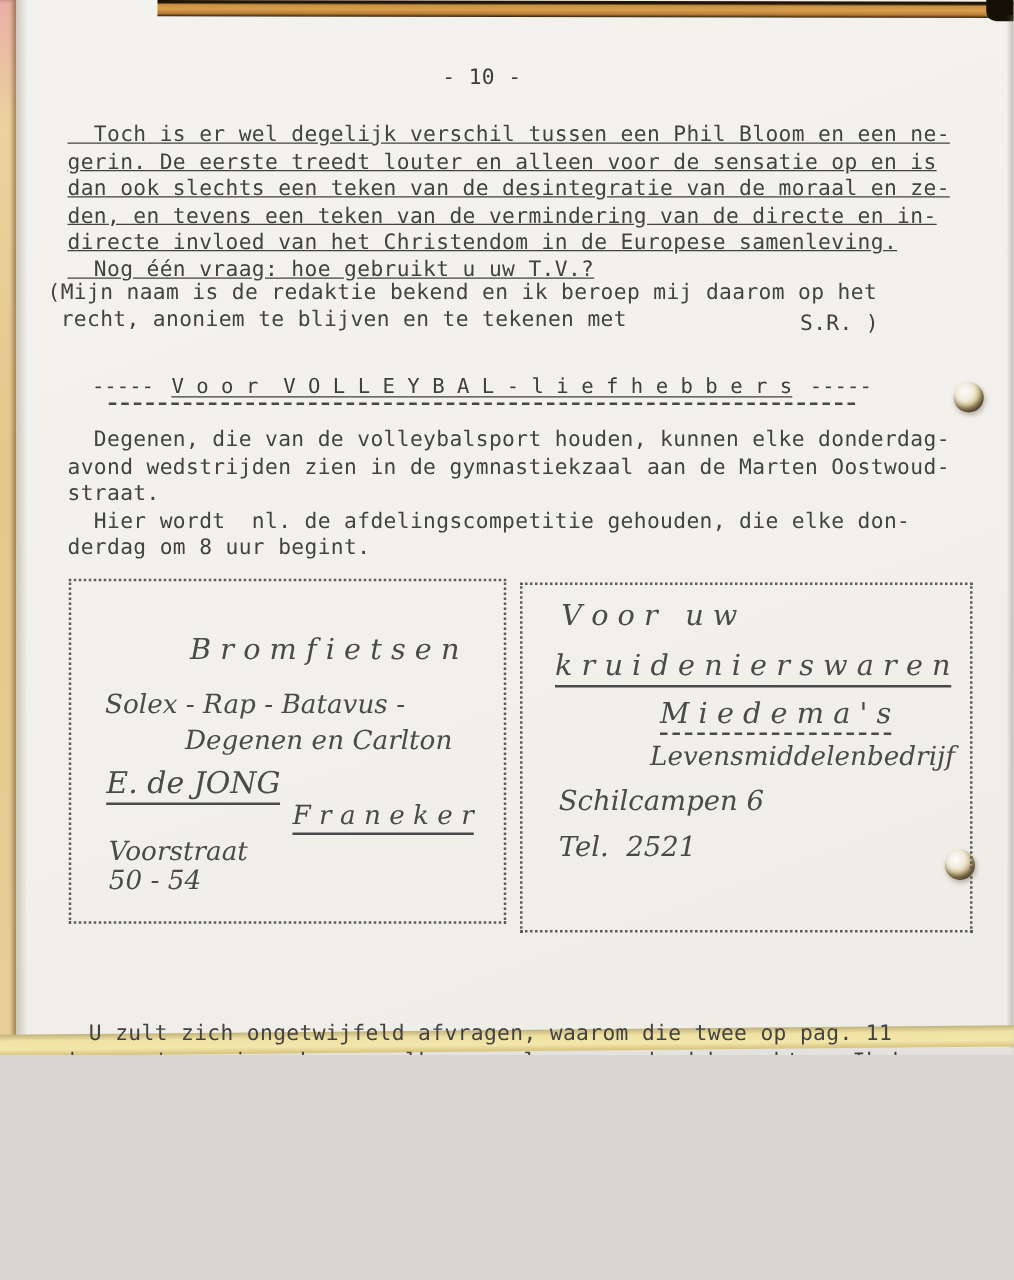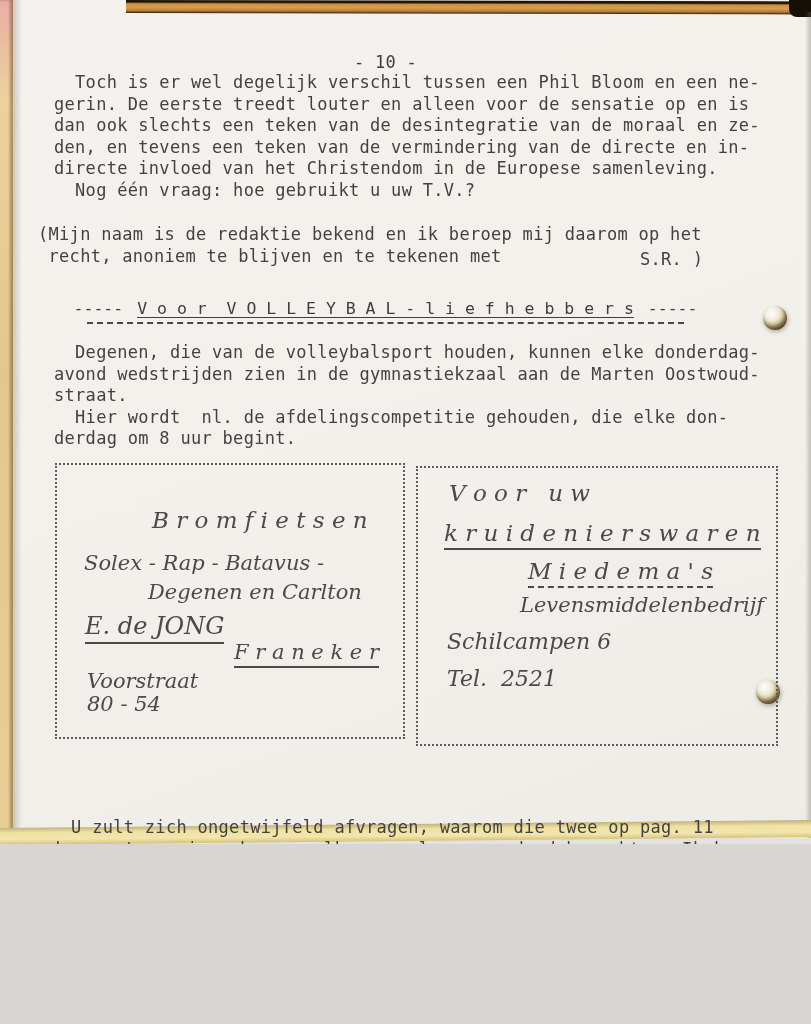--- a/index.html
+++ b/index.html
@@ -75,21 +75,21 @@
   <div class="left-strip"></div>
   <div class="left-shadow"></div>
   <div class="right-edge"></div>
   <div class="bottom-under"></div>
   <div class="bottom-strip"></div>
   <div class="brad b1"></div>
   <div class="brad b2"></div>
 
   <div class="pagenum">- 10 -</div>
 
-  <div class="tw" style="left:54px; top:72px;">  Toch is er wel degelijk verschil tussen een Phil Bloom en een ne-
+  <div class="tw" style="left:54px; top:98px;text-decoration:underline;">  Toch is er wel degelijk verschil tussen een Phil Bloom en een ne-
 gerin. De eerste treedt louter en alleen voor de sensatie op en is
 dan ook slechts een teken van de desintegratie van de moraal en ze-
 den, en tevens een teken van de vermindering van de directe en in-
 directe invloed van het Christendom in de Europese samenleving.
   Nog één vraag: hoe gebruikt u uw T.V.?</div>
   <div class="tw" style="left:38px; top:224px;">(Mijn naam is de redaktie bekend en ik beroep mij daarom op het
  recht, anoniem te blijven en te tekenen met</div>
   <div class="tw" style="left:640px; top:249px;">S.R. )</div>
 
   <div class="vh"><span>----- </span><span class="vh-title"><span class="vh-text">V o o r  V O L L E Y B A L - l i e f h e b b e r s</span></span><span> -----</span></div>
@@ -101,21 +101,21 @@
 
   <div class="adbox left"></div>
   <div class="adbox right"></div>
 
   <div class="hw" style="left:152px; top:507px; font-size:23px;">B r o m f i e t s e n</div>
   <div class="hw" style="left:84px;  top:551px; font-size:21px;">Solex - Rap - Batavus -</div>
   <div class="hw" style="left:148px; top:580px; font-size:21px;">Degenen en Carlton</div>
   <div class="hw u-solid" style="left:85px;  top:612px; font-size:24px;">E. de JONG</div>
   <div class="hw u-solid" style="left:234px; top:640px; font-size:21px;">F r a n e k e r</div>
   <div class="hw" style="left:87px; top:669px; font-size:21px;">Voorstraat</div>
-  <div class="hw" style="left:87px; top:692px; font-size:21px;">80 - 54</div>
+  <div class="hw" style="left:87px; top:692px; font-size:21px;">50 - 54</div>
 
   <div class="hw" style="left:449px; top:480px; font-size:23px;">V o o r   u w</div>
   <div class="hw u-solid" style="left:444px; top:520px; font-size:23px;">k r u i d e n i e r s w a r e n</div>
   <div class="hw u-dashed" style="left:528px; top:558px; font-size:23px;">M i e d e m a ' s</div>
   <div class="hw" style="left:520px; top:593px; font-size:21px;">Levensmiddelenbedrijf</div>
   <div class="hw" style="left:447px; top:629px; font-size:22px;">Schilcampen 6</div>
   <div class="hw" style="left:447px; top:666px; font-size:22px;text-align:right;">Tel.  2521</div>
 
   <div class="tw" style="left:50px; top:817px;">  U zult zich ongetwijfeld afvragen, waarom die twee op pag. 11
 daar zo'n ruzie maken en elkaar op leven en dood bevechten. Ik kan

